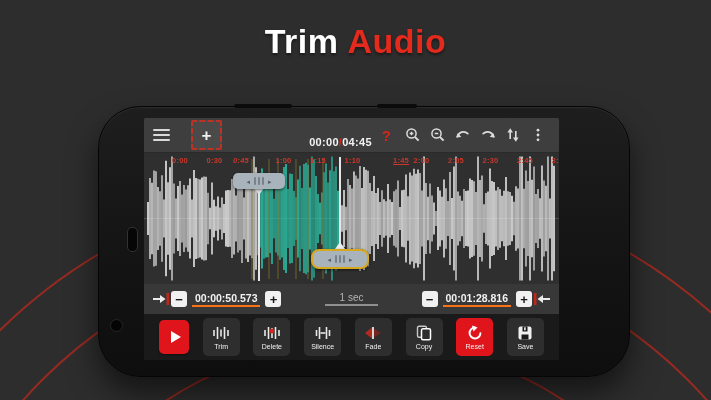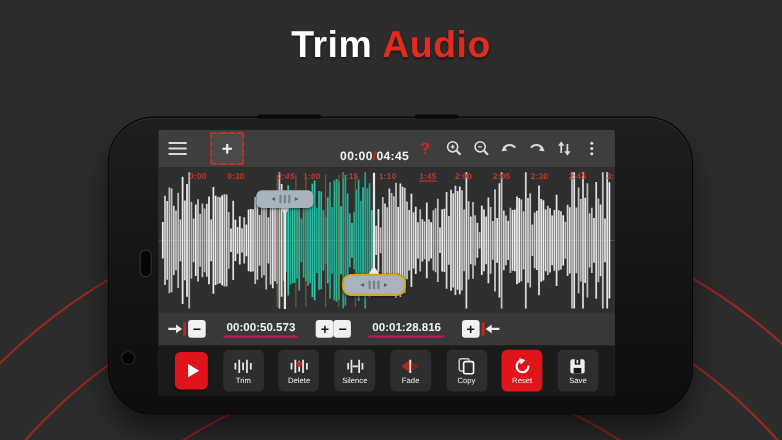--- a/index.html
+++ b/index.html
@@ -64,22 +64,22 @@
              border-right:5px solid transparent;border-top:7px solid #e3e6e9;}
   .tail-up{position:absolute;left:191px;top:89px;width:0;height:0;border-left:5px solid transparent;
            border-right:5px solid transparent;border-bottom:7px solid #eceff1;}
 
   
   .ctrlbar{height:30px;background:#383838;display:flex;align-items:center;padding:0 7px;
            box-sizing:border-box;}
   .stepbtn{width:16px;height:16px;background:#f1f1f1;border-radius:3px;color:#161616;font-size:13px;
            font-weight:bold;display:flex;align-items:center;justify-content:center;line-height:1;
            cursor:pointer;flex:0 0 auto;}
-  .seltime{font-size:10.5px;font-weight:bold;color:#f2f2f2;border-bottom:2px solid #be185d;
-           padding:0 3px 1px;margin:0 16px;white-space:nowrap;}
+  .seltime{font-size:10.5px;font-weight:bold;color:#f2f2f2;border-bottom:2px solid #f97316;
+           padding:0 3px 1px;margin:0 5px;white-space:nowrap;}
   .stepmid{flex:1;display:flex;justify-content:center;}
   .steplabel{font-size:10px;color:#b3b3b3;border-bottom:2px solid #8f8f8f;padding:0 15px 1px;cursor:pointer;}
   .jump{width:20px;height:16px;display:flex;align-items:center;justify-content:center;cursor:pointer;flex:0 0 auto;}
 
   
   .bottombar{height:46px;background:#1a1a1a;display:flex;align-items:center;
              justify-content:space-between;padding:0 15px;box-sizing:border-box;}
   .play-btn{width:30px;height:34px;background:#e0151b;border-radius:5px;display:flex;align-items:center;
             justify-content:center;cursor:pointer;box-shadow:0 1px 2px rgba(0,0,0,.4);}
   .play-tri{width:0;height:0;border-left:10px solid #fff;border-top:6px solid transparent;
@@ -381,25 +381,25 @@
             <line x1="134" y1="6" x2="134" y2="126" stroke="#7d6e2c" stroke-width="1" stroke-opacity="0.85"></line>
             <line x1="152" y1="6" x2="152" y2="126" stroke="#7d6e2c" stroke-width="1" stroke-opacity="0.85"></line>
             <line x1="164" y1="6" x2="164" y2="126" stroke="#7d6e2c" stroke-width="1" stroke-opacity="0.85"></line>
             <line x1="179" y1="6" x2="179" y2="126" stroke="#7d6e2c" stroke-width="1" stroke-opacity="0.85"></line>
             <line x1="115" y1="34" x2="115" y2="128" stroke="#e6e6e6" stroke-width="2"></line>
             <line x1="196" y1="4" x2="196" y2="96" stroke="#e6e6e6" stroke-width="2"></line>
           </svg>
         <div id="tlabels">
             <span class="tl-label" style="left: 36px;">0:00</span>
             <span class="tl-label" style="left: 70.5px;">0:30</span>
-            <span class="tl-label" style="left: 116px; font-style: italic;">0:45</span>
+            <span class="tl-label" style="left: 97px; font-style: italic;">0:45</span>
             <span class="tl-label" style="left: 139.5px;">1:00</span>
             <span class="tl-label" style="left: 174px;">1:15</span>
             <span class="tl-label" style="left: 208.5px;">1:10</span>
-            <span class="tl-label" style="left: 245px; text-decoration: underline;">1:45</span>
+            <span class="tl-label" style="left: 257px; text-decoration: underline;">1:45</span>
             <span class="tl-label" style="left: 277.5px;">2:00</span>
             <span class="tl-label" style="left: 312px;">2:05</span>
             <span class="tl-label" style="left: 346.5px;">2:30</span>
             <span class="tl-label" style="left: 381px;">2:45</span>
             <span class="tl-label" style="left: 415.5px;">3:00</span>
           </div>
         <div class="tail-down"></div>
         <div class="handle" id="handleStart">
           <span class="arr">◂</span>
           <span class="grip">
@@ -425,20 +425,23 @@
         <div class="jump">
           <svg width="18" height="14" viewBox="0 0 18 14">
               <line x1="1" y1="7" x2="9" y2="7" stroke="#ececec" stroke-width="2"></line>
               <polygon points="8,3 13.5,7 8,11" fill="#ececec"></polygon>
               <rect x="14.5" y="1" width="2.6" height="12" fill="#c0271c"></rect>
             </svg>
         </div>
         <div class="stepbtn">−</div>
         <div class="seltime">00:00:50.573</div>
         <div class="stepbtn">+</div>
+        <div class="stepmid">
+          <span class="steplabel">1 sec</span>
+        </div>
         <div class="stepbtn">−</div>
         <div class="seltime">00:01:28.816</div>
         <div class="stepbtn">+</div>
         <div class="jump">
           <svg width="18" height="14" viewBox="0 0 18 14">
               <rect x="0.9" y="1" width="2.6" height="12" fill="#c0271c"></rect>
               <polygon points="10,3 4.5,7 10,11" fill="#ececec"></polygon>
               <line x1="9" y1="7" x2="17" y2="7" stroke="#ececec" stroke-width="2"></line>
             </svg>
         </div>

